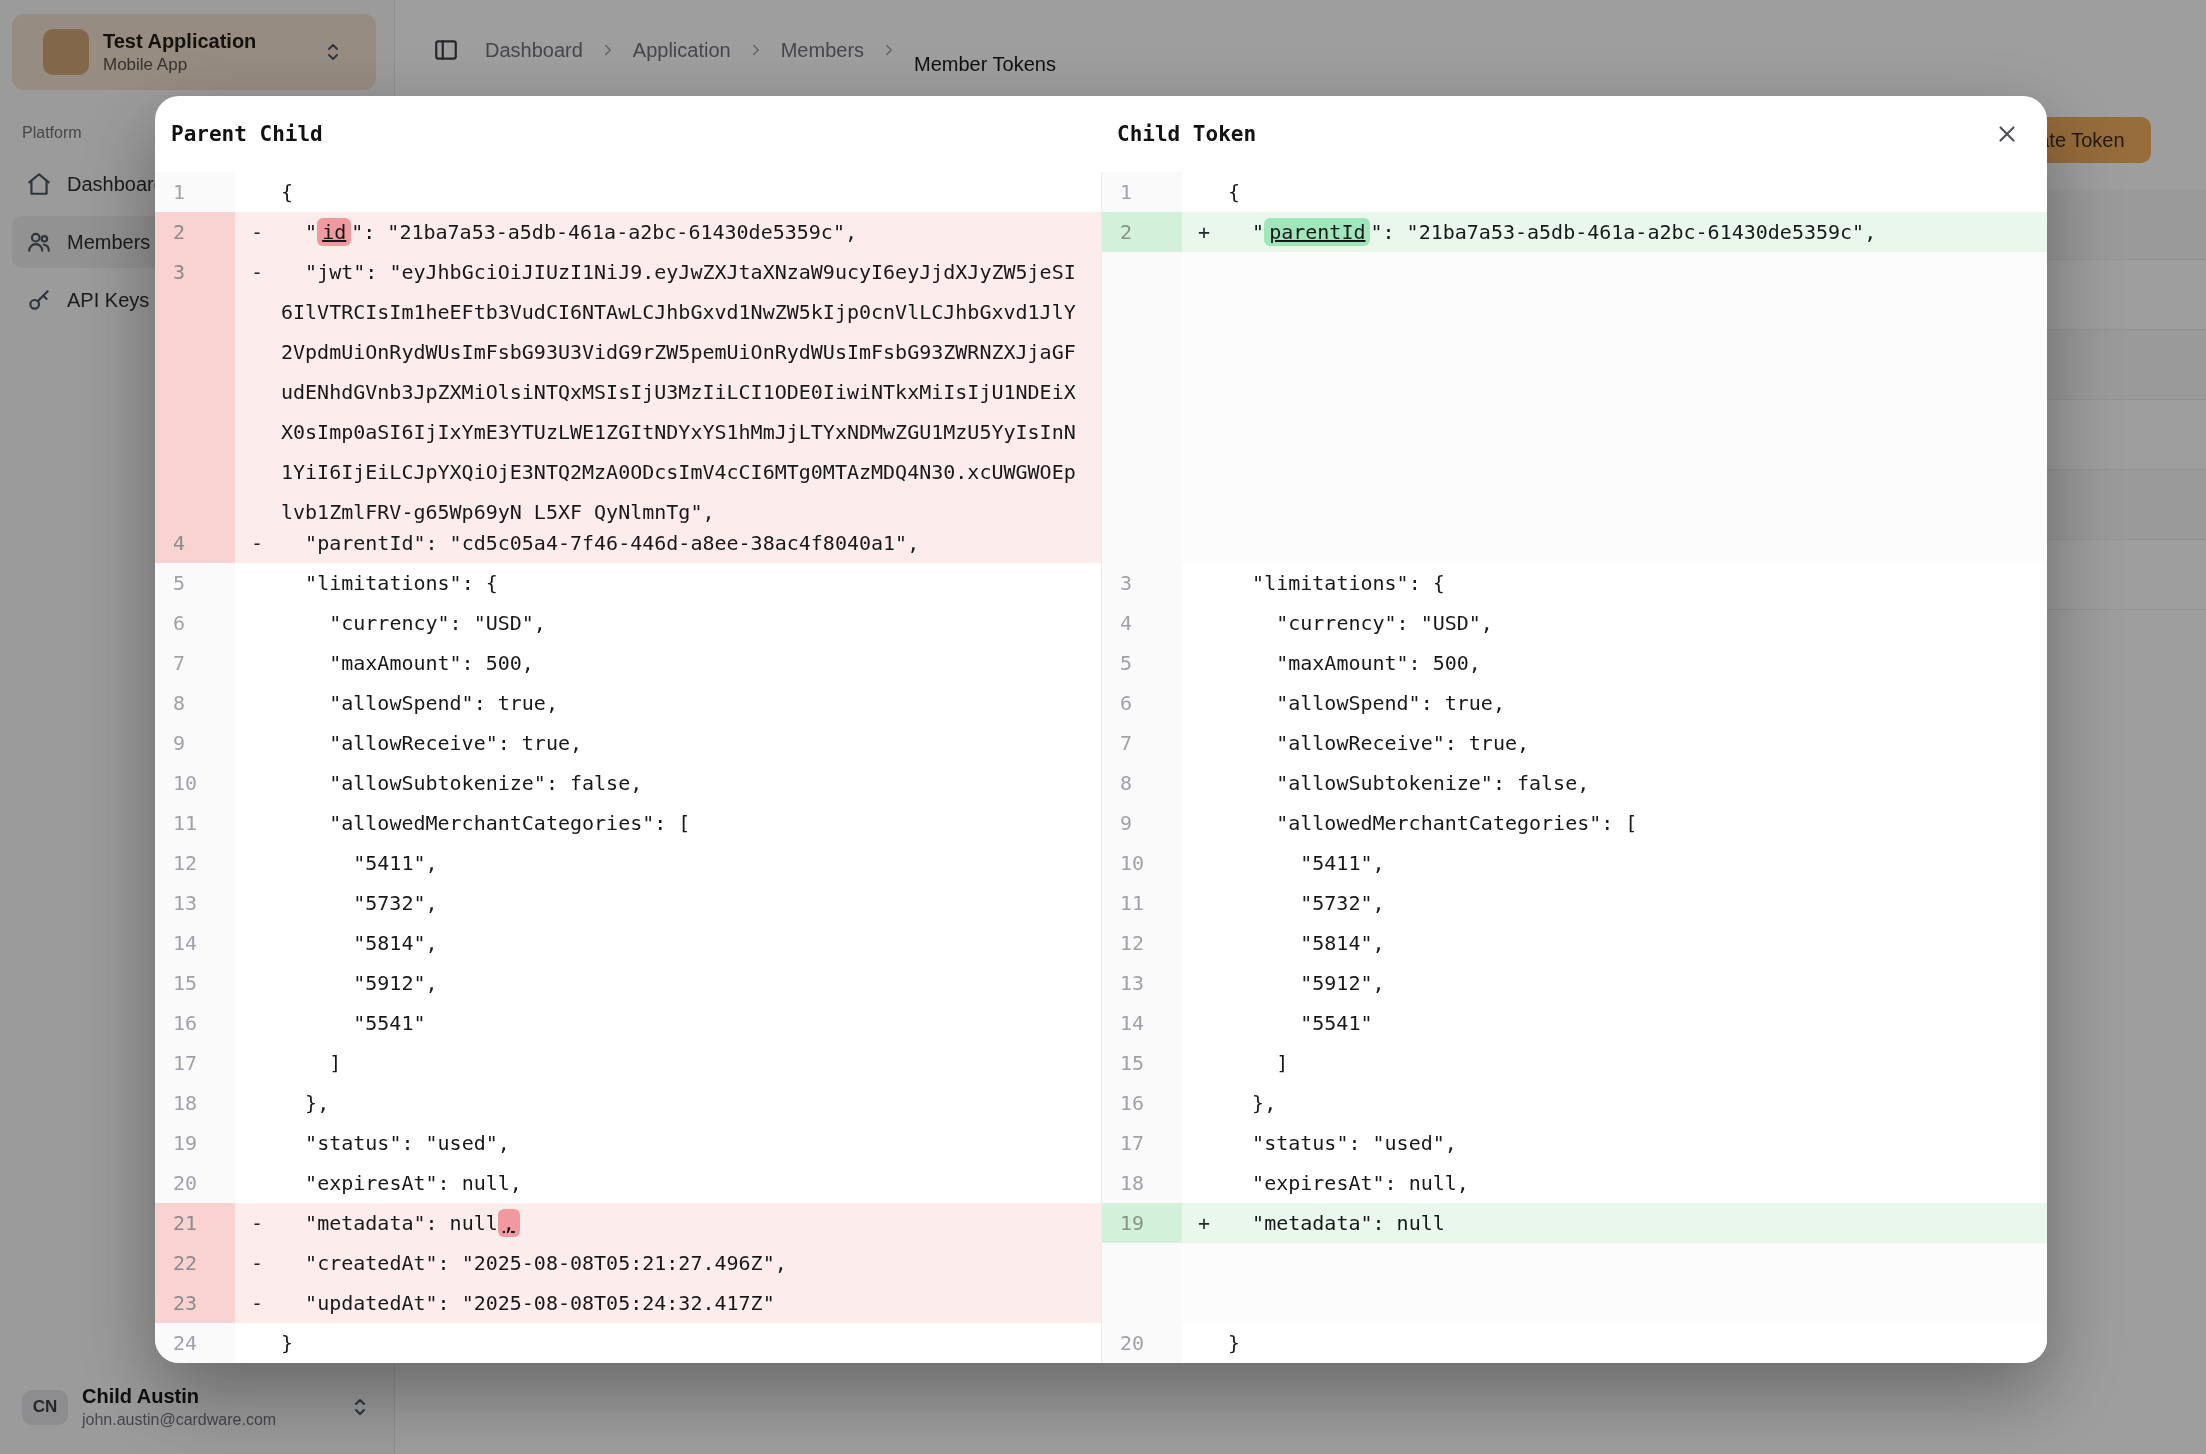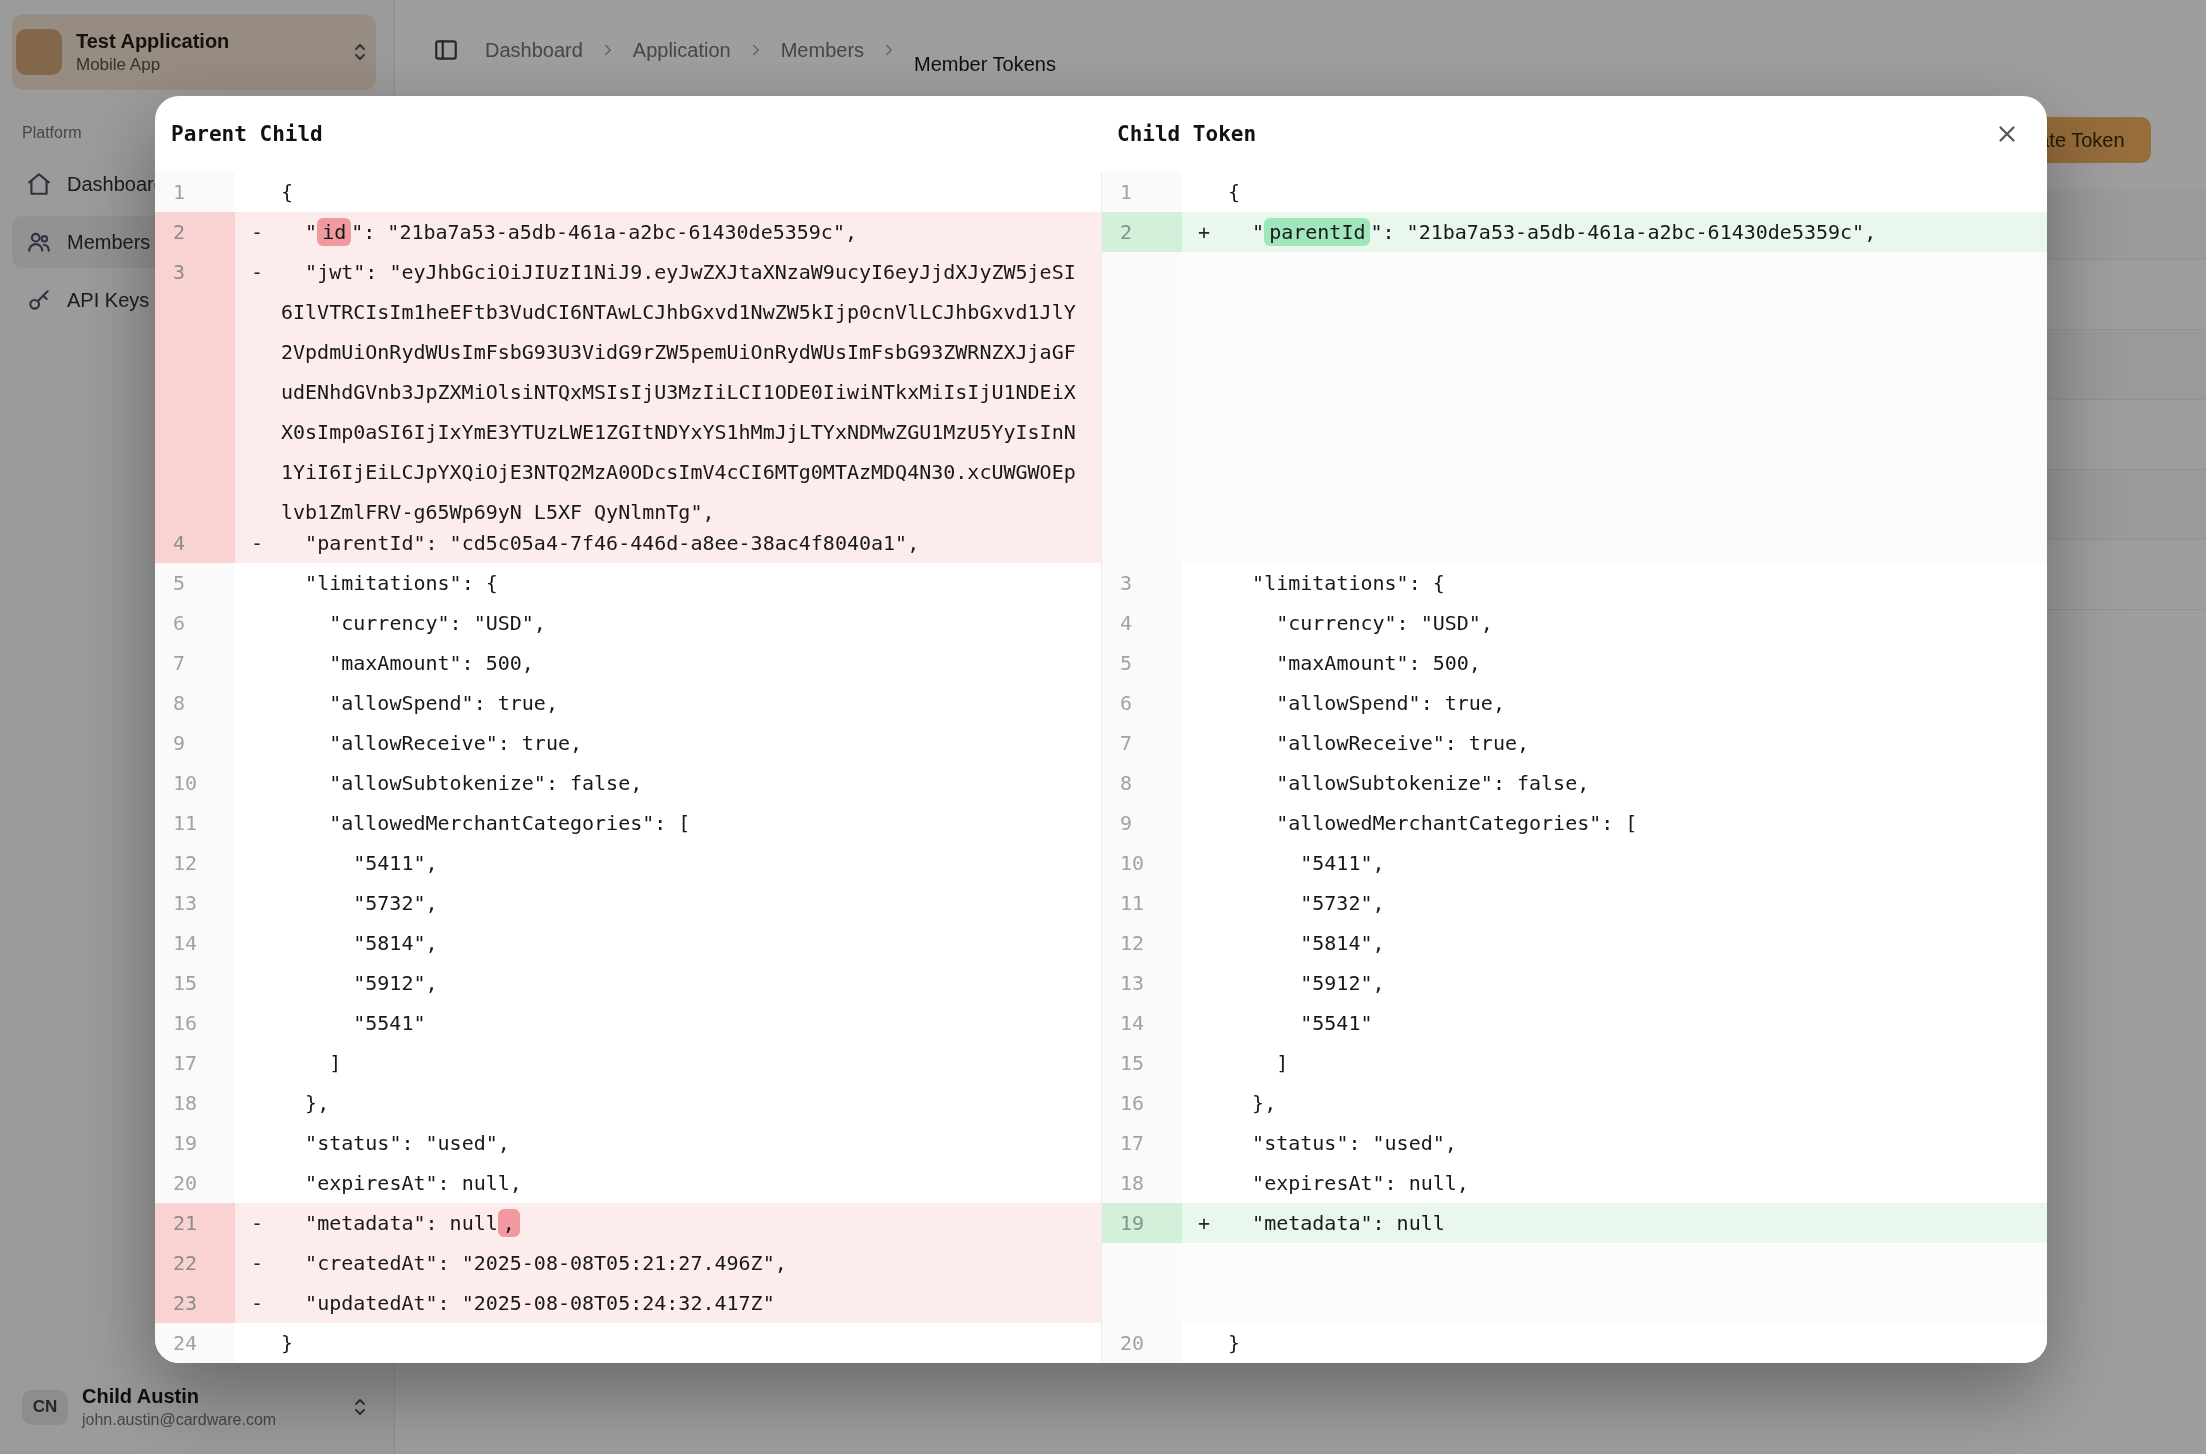--- a/index.html
+++ b/index.html
@@ -4,21 +4,21 @@
 <style>
   * { margin:0; padding:0; box-sizing:border-box; }
   html,body { width:2206px; height:1454px; overflow:hidden; background:#fff;
     font-family:"Liberation Sans", sans-serif; }
 
   
   .sidebar { position:fixed; left:0; top:0; bottom:0; width:395px; background:#fafafa;
     border-right:1px solid #e8e8e8; z-index:1; }
   .ws-card { position:absolute; left:12px; top:14px; width:364px; height:76px;
     background:#f3e2d0; border-radius:12px; display:flex; align-items:center;
-    padding:0 4px; gap:14px; cursor:pointer; }
+    padding:0 31px; gap:14px; cursor:pointer; }
   .ws-avatar { width:46px; height:46px; border-radius:10px; background:#d2a678; flex:0 0 46px; }
   .ws-meta { flex:1; min-width:0; }
   .ws-name { font-size:20px; font-weight:700; color:#231d18; line-height:26px; }
   .ws-sub { font-size:17px; color:#57504a; line-height:22px; }
   .icon { display:inline-flex; align-items:center; justify-content:center; color:#4b5563; }
   .section-label { position:absolute; left:22px; top:124px; font-size:16px; color:#737373; }
   .nav { position:absolute; left:12px; right:12px; top:158px; display:flex; flex-direction:column; gap:6px; }
   .nav-item { height:52px; display:flex; align-items:center; gap:15px; padding:0 14px;
     border-radius:10px; font-size:20px; color:#2e2e2e; cursor:pointer; }
   .nav-item.active { background:#ececec; }
@@ -66,21 +66,21 @@
   .cell-content .marker { position:absolute; left:16px; top:0; line-height:40px; color:#27272a; }
   .cell-content .text { display:inline; white-space:pre-wrap; word-break:break-all; }
   .cell-content .text { display:block; width:800px; }
 
   .cell.del .gutter { background:var(--removed-gutter,#f9d2d2); color:#8f8a8c; }
   .cell.del .cell-content { background:var(--removed-row,#fdecec); }
   .cell.add .gutter { background:var(--added-gutter,#d2f0da); color:#86948a; }
   .cell.add .cell-content { background:var(--added-row,#e9f7ed); }
   .cell.fill .gutter { background:#fafafa; }
   .cell.fill .cell-content { background:#fcfcfc; }
-  .hl { border-radius:6px; padding:2px 5px; }
+  .hl { border-radius:6px; padding:2px 5px;text-decoration:underline; }
   .cell.del .hl { background:var(--removed-highlight,#f0999e); }
   .cell.add .hl { background:var(--added-highlight,#9fe7ba); }
 
   svg { display:block; }
 </style>
 </head>
 <body>
 
 <aside class="sidebar">
   <div class="ws-card">

